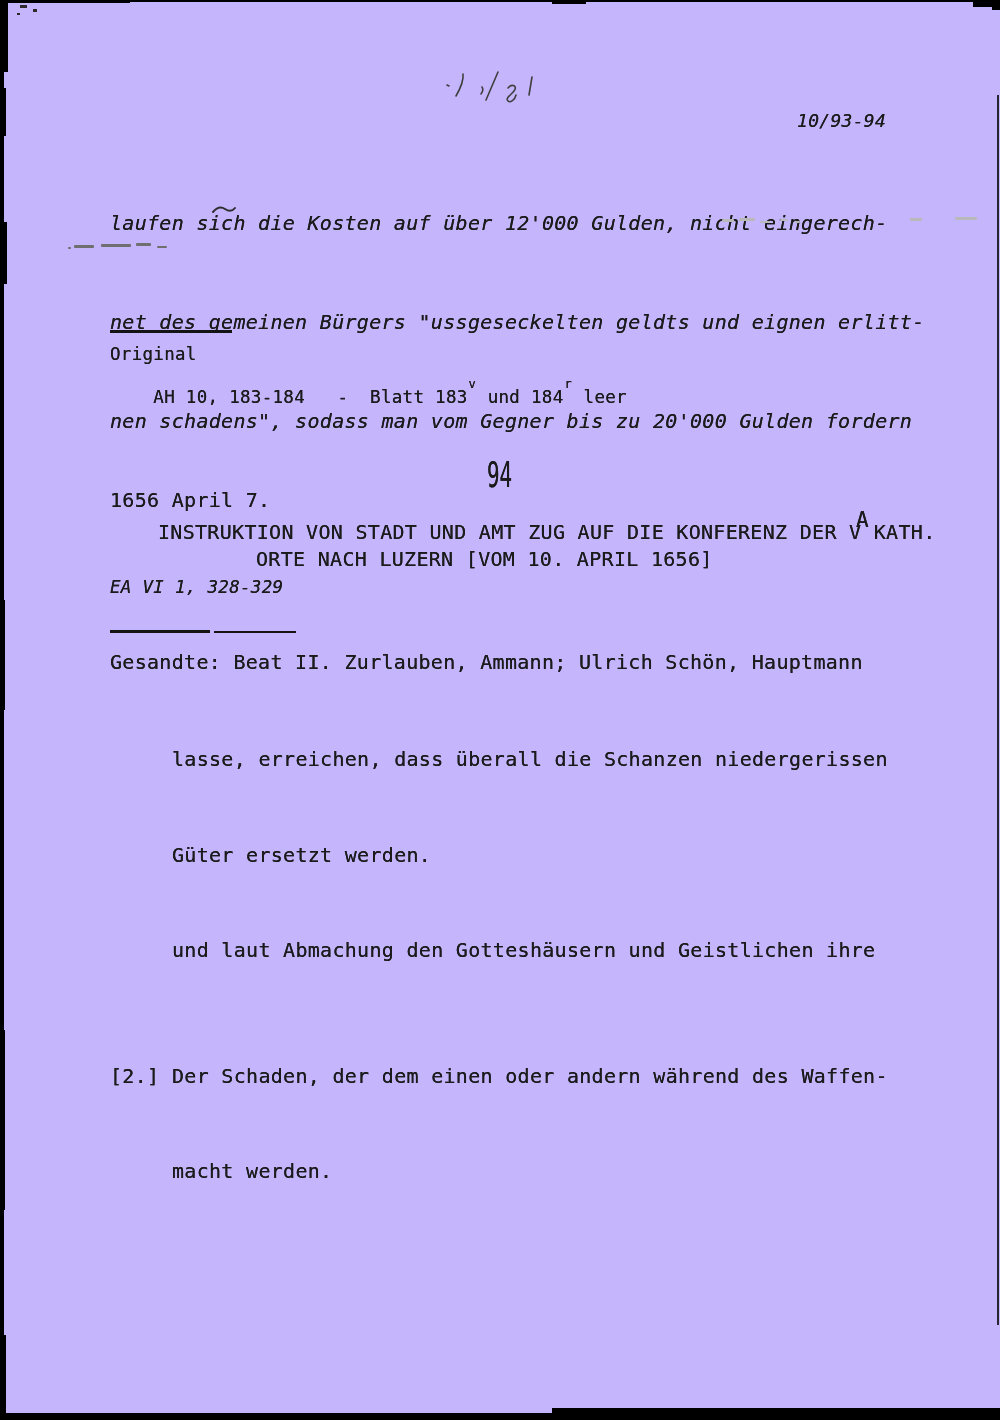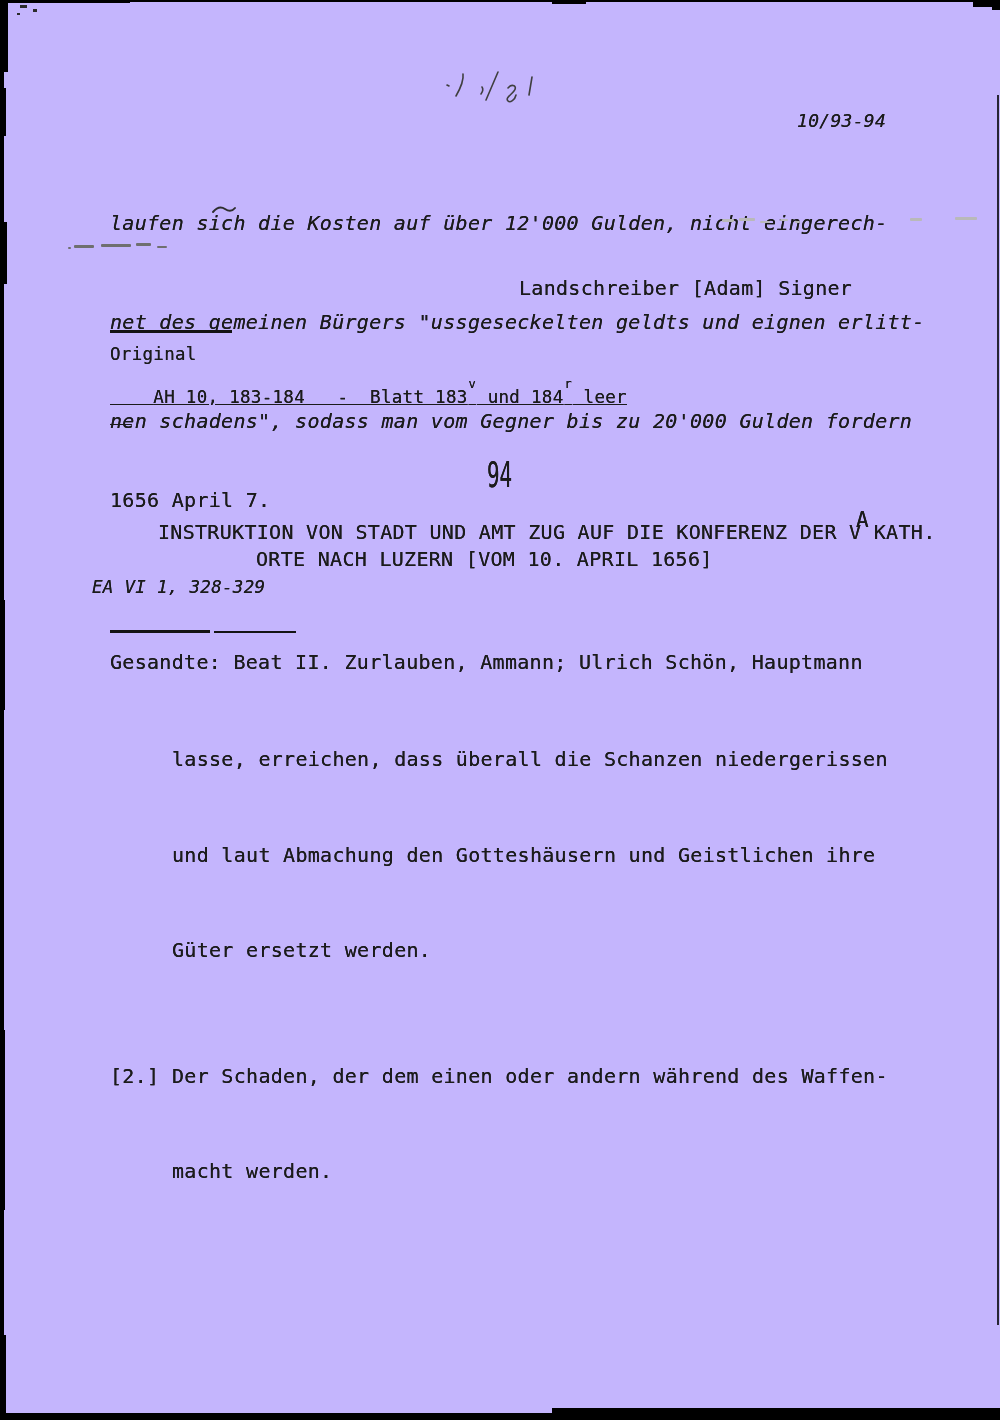--- a/index.html
+++ b/index.html
@@ -95,47 +95,46 @@
   <div class="pencil faint" style="left:795px;top:221px;width:5px;height:2px;"></div>
   <div class="pencil faint" style="left:910px;top:218px;width:12px;height:3px;"></div>
   <div class="pencil faint" style="left:955px;top:217px;width:22px;height:3px;"></div>
 
   <div class="pencil" style="left:68px;top:247px;width:3px;height:2px;"></div>
   <div class="pencil" style="left:74px;top:245px;width:20px;height:3px;"></div>
   <div class="pencil" style="left:101px;top:244px;width:30px;height:3px;"></div>
   <div class="pencil" style="left:136px;top:243px;width:15px;height:3px;"></div>
   <div class="pencil" style="left:157px;top:246px;width:10px;height:2px;"></div>
 
-  <div class="t" style="left:519px;top:276px;">Landschreiber [Adam] Signer</div>
 
   <div class="rule" style="left:110px;top:330px;width:122px;height:3px;"></div>
   <div class="t small" style="left:110px;top:344px;">Original</div>
-  <div class="t small" style="left:110px;top:367px;text-decoration:underline;">
+  <div class="t small" style="left:110px;top:367px;">
     <span>AH 10, 183-184   -  Blatt 183</span><sup class="sp">v</sup><span> und 184</span><sup class="sp">r</sup><span> leer</span>
   </div>
 
   <div class="t num" style="left:487px;top:458px;">94</div>
 
   <div class="t" style="left:110px;top:488px;">1656 April 7.</div>
   <div class="t letterA" style="left:856px;top:508px;">A</div>
 
   <div class="t" style="left:110px;top:520px;margin-left:48px;">INSTRUKTION VON STADT UND AMT ZUG AUF DIE KONFERENZ DER V KATH.</div>
   <div class="t" style="left:256px;top:547px;">ORTE NACH LUZERN [VOM 10. APRIL 1656]</div>
 
-  <div class="t small it" style="left:92px;top:577px;">EA VI 1, 328-329</div>
+  <div class="t small it" style="left:110px;top:577px;">EA VI 1, 328-329</div>
 
   <div class="rule" style="left:110px;top:630px;width:100px;height:3px;"></div>
   <div class="rule" style="left:214px;top:631px;width:82px;height:2px;"></div>
 
   <div class="t" style="left:110px;top:650px;">Gesandte: Beat II. Zurlauben, Ammann; Ulrich Schön, Hauptmann</div>
 
   <div class="t list" style="left:110px;top:681px;">
     <div class="row cont"><span>lasse, erreichen, dass überall die Schanzen niedergerissen</span></div>
+    <div class="row cont"><span>Güter ersetzt werden.</span></div>
     <div class="row cont"><span>und laut Abmachung den Gotteshäusern und Geistlichen ihre</span></div>
-    <div class="row cont"><span>Güter ersetzt werden.</span></div>
 
     <div class="row"><span class="mk">[2.]</span><span>Der Schaden, der dem einen oder andern während des Waffen-</span></div>
     <div class="row cont"><span>macht werden.</span></div>
 
     
     
 
     
     
     

